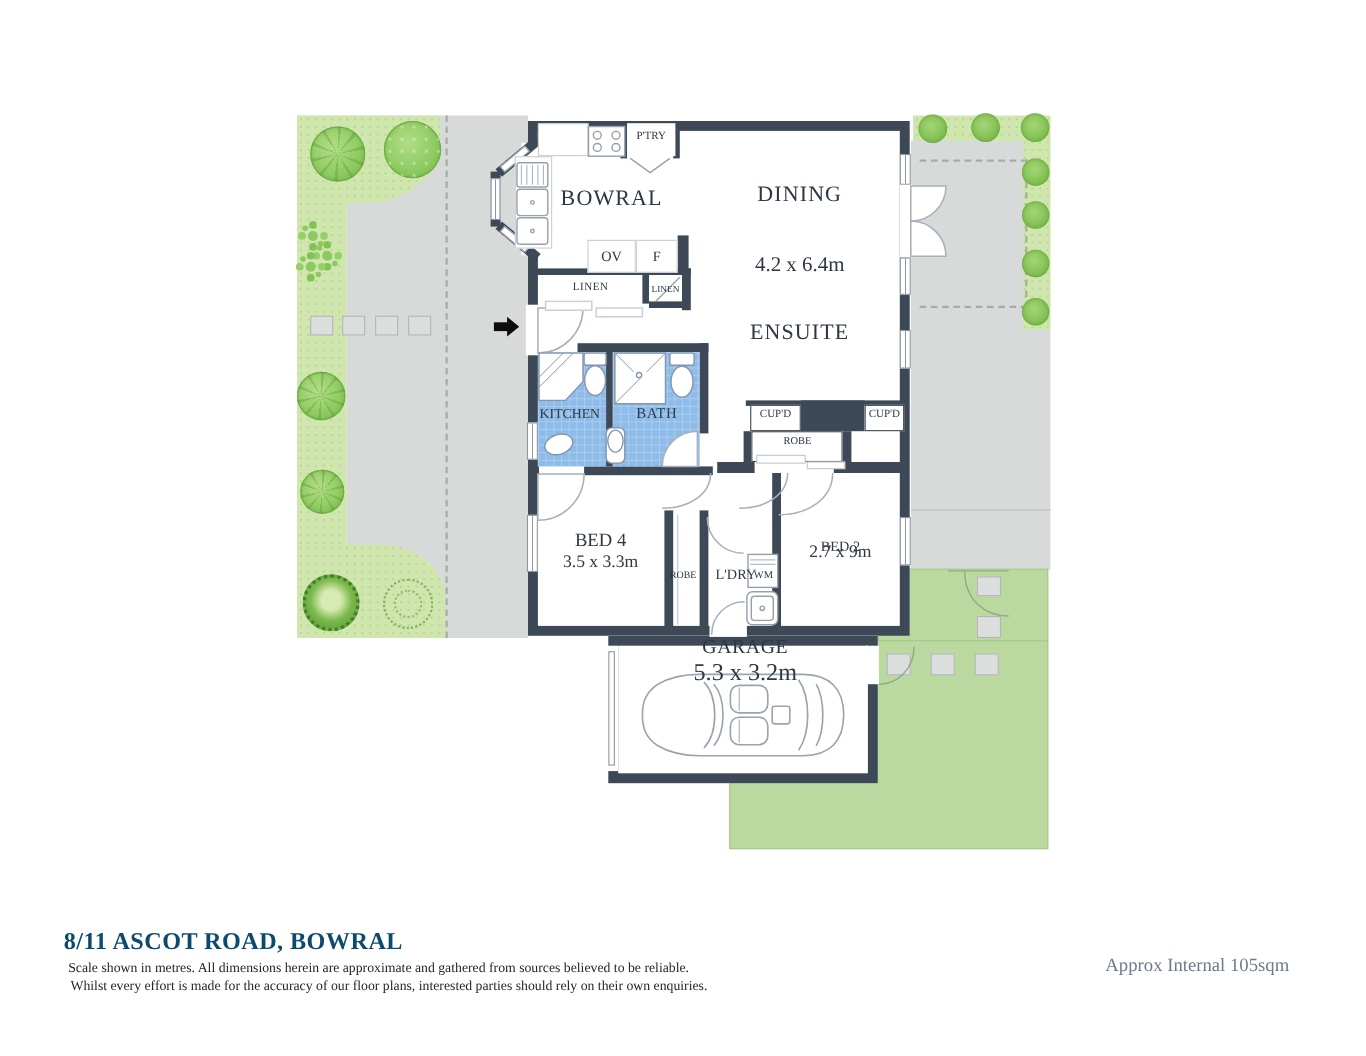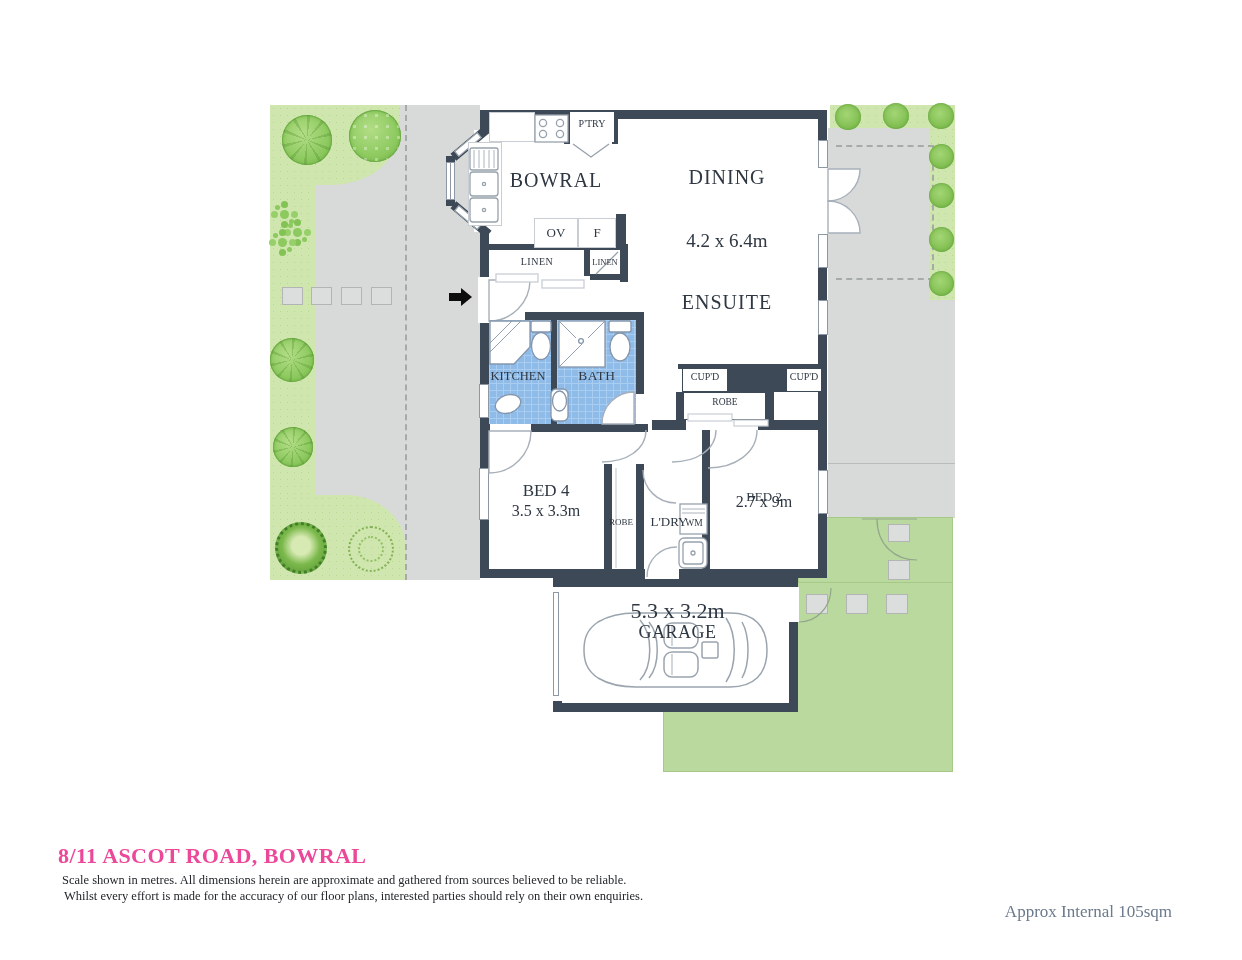--- a/index.html
+++ b/index.html
@@ -40,23 +40,23 @@
                      linear-gradient(90deg,#a9cdf0 1px,transparent 1px);
     background-size:7px 7px;}
   .cell{position:absolute;background:#fff;border:1px solid #3d4956;box-sizing:border-box;}
   .bench{position:absolute;background:#fff;border:1px solid #c9ced4;box-sizing:border-box;}
   .win{position:absolute;background:#fff;border:1px solid #8e98a4;box-sizing:border-box;}
   .win-v{background-image:linear-gradient(to right,transparent 46%,#8e98a4 46%,#8e98a4 54%,transparent 54%);}
   .gap{position:absolute;background:#fff;}
   .lbl{position:absolute;color:#2e3742;text-align:center;white-space:nowrap;line-height:1.05;}
   .svg-overlay{position:absolute;left:0;top:0;pointer-events:none;}
   
-  .address{position:absolute;font-weight:600;font-size:22px;color:#ec4899;letter-spacing:.4px;}
+  .address{position:absolute;font-weight:600;font-size:22px;color:#0c4a6e;letter-spacing:.4px;}
   .disc{position:absolute;font-size:12.5px;color:#23262a;}
-  .area-note{position:absolute;font-size:17px;color:#6b7a8c;margin-top:34px;}
+  .area-note{position:absolute;font-size:17px;color:#6b7a8c;}
   .arrow-shaft{position:absolute;background:#0d0d0d;}
   .arrow-head{position:absolute;width:0;height:0;border-top:9px solid transparent;
     border-bottom:9px solid transparent;border-left:11px solid #0d0d0d;}
 </style>
 </head>
 <body>
 
 <div class="scene">
 
   <div class="pave" style="left:315px;top:105px;width:165px;height:475px;"></div>
@@ -259,21 +259,21 @@
   <div class="lbl" style="left:680px;top:372px;width:50px;font-size:10px;">CUP'D</div>
   <div class="lbl" style="left:783px;top:372px;width:42px;font-size:10px;">CUP'D</div>
   <div class="lbl" style="left:683px;top:398px;width:84px;font-size:9.5px;">ROBE</div>
   <div class="lbl" style="left:487px;top:482px;width:118px;font-size:17px;">BED 4</div>
   <div class="lbl" style="left:487px;top:503px;width:118px;font-size:16px;">3.5 x 3.3m</div>
   <div class="lbl" style="left:605px;top:518px;width:32px;font-size:9px;">ROBE</div>
   <div class="lbl" style="left:640px;top:515px;width:58px;font-size:13px;">L'DRY</div>
   <div class="lbl" style="left:678px;top:519px;width:32px;font-size:9.5px;">WM</div>
   <div class="lbl" style="left:707px;top:474px;width:114px;font-size:13px;margin-top:16px;">BED 2</div>
   <div class="lbl" style="left:707px;top:494px;width:114px;font-size:16px;">2.7 x 9m</div>
-  <div class="lbl" style="left:615px;top:579px;width:125px;font-size:18px;letter-spacing:.5px;margin-top:44px;">GARAGE</div>
+  <div class="lbl" style="left:615px;top:579px;width:125px;font-size:18px;letter-spacing:.5px;">GARAGE</div>
   <div class="lbl" style="left:615px;top:599px;width:125px;font-size:22px;">5.3 x 3.2m</div>
 
   <div class="address" style="left:58px;top:843px;">8/11 ASCOT ROAD, BOWRAL</div>
   <div class="disc" style="left:62px;top:873px;">Scale shown in metres. All dimensions herein are approximate and gathered from sources believed to be  reliable.</div>
   <div class="disc" style="left:64px;top:889px;">Whilst every effort is made for the accuracy of our floor plans, interested parties should rely on their own enquiries.</div>
   <div class="area-note" style="right:70px;top:868px;">Approx Internal 105sqm</div>
 
 </div>
 
 </body></html>

